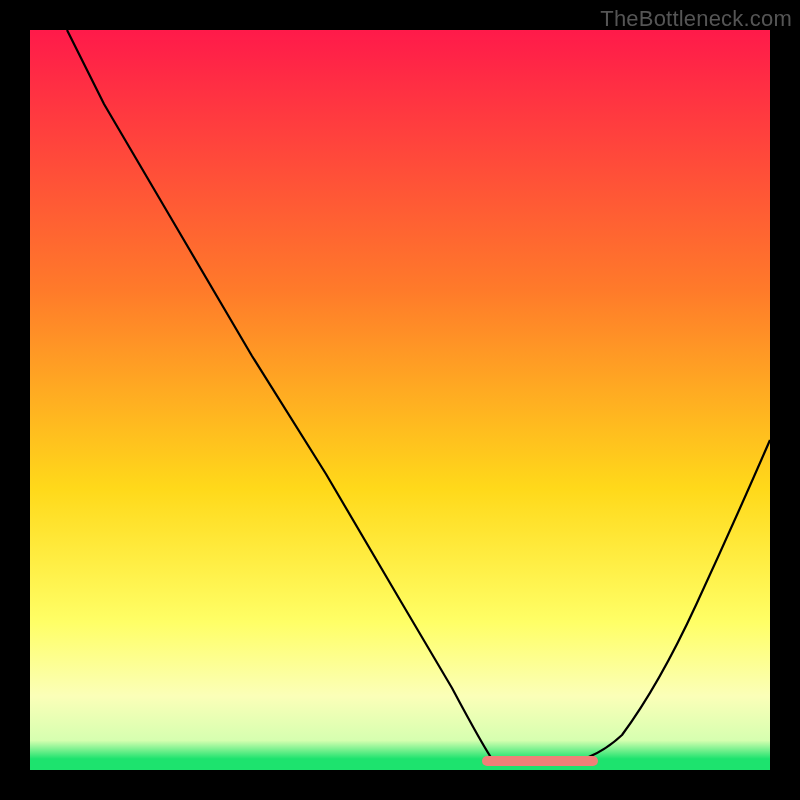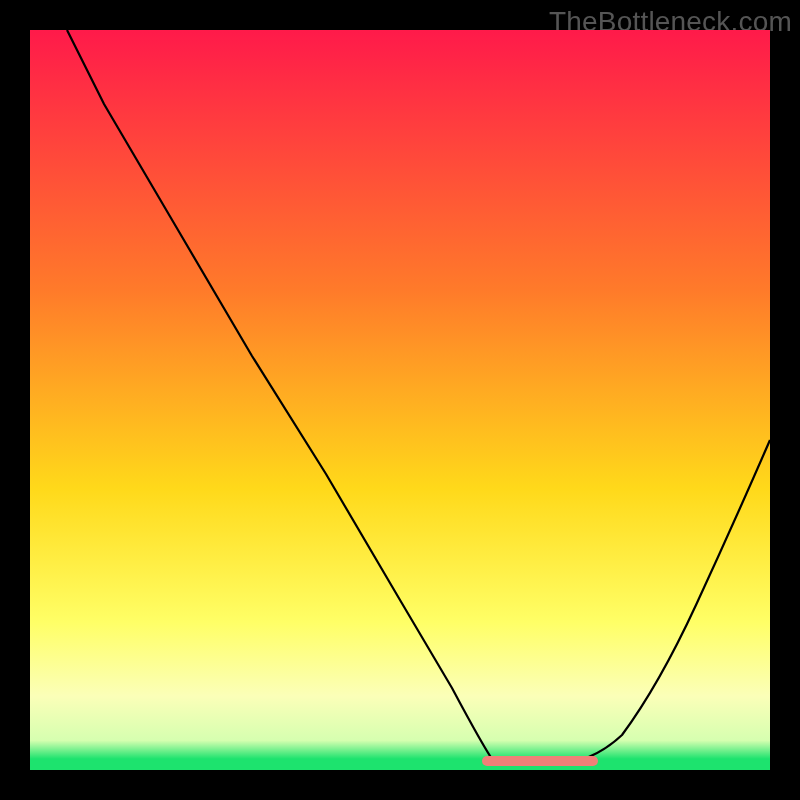--- a/index.html
+++ b/index.html
@@ -24,21 +24,21 @@
     left: 0;
     top: 0;
     width: 740px;
     height: 740px;
   }
   .watermark {
     position: absolute;
     top: 6px;
     right: 8px;
     color: #555;
-    font-size: 28px;
+    font-size: 22px;
     font-weight: 500;
     letter-spacing: 0.2px;
   }
   svg.curve {
     position: absolute;
     left: 0;
     top: 0;
     width: 740px;
     height: 740px;
     overflow: visible;

